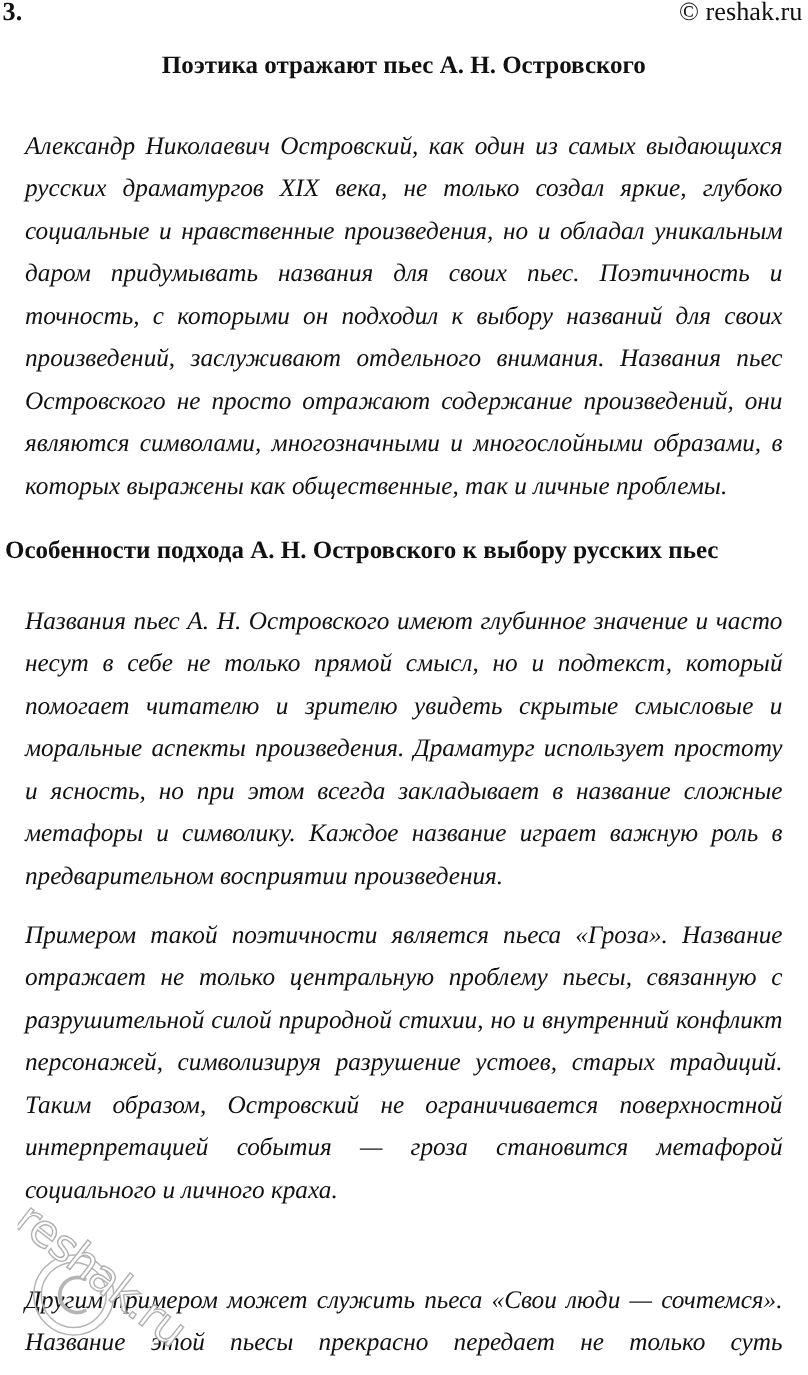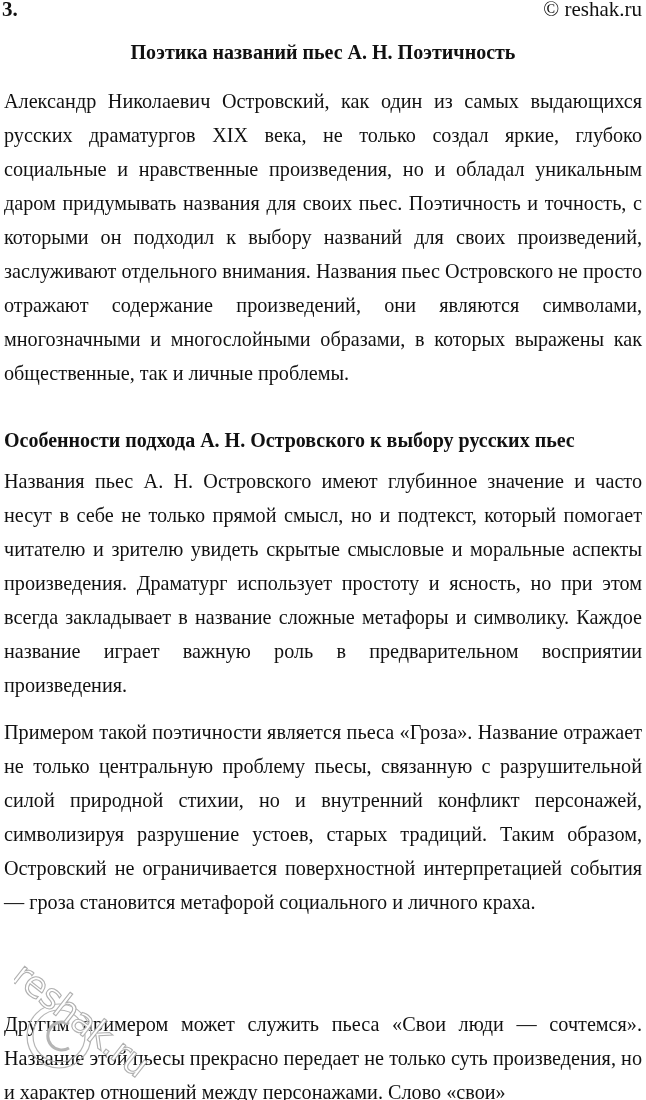--- a/index.html
+++ b/index.html
@@ -21,21 +21,21 @@
   }
   .title {
     position: absolute; top: 41px; left: 0; right: 0;
     text-align: center; font-weight: bold; font-size: 20px;
   }
   .content {
     position: absolute; left: 4px; width: 638px;
     font-size: 20.2px; line-height: 34px;
     text-align: justify;
   }
-  .content p { margin: 0; text-align: justify; }
+  .content p { margin: 16px; text-align: justify; font-style: italic; }
   .h2 {
     position: absolute; left: 4px; width: 638px;
     font-weight: bold; font-size: 20px; line-height: 34px;
     white-space: nowrap;
   }
   #p1 { top: 84px; }
   #h2 { top: 423px; }
   #p2 { top: 464px; }
   #p3 { top: 715px; }
   #p4 { top: 1007px; }
@@ -45,21 +45,21 @@
   }
 </style>
 </head>
 <body>
 
 <div class="header">
   <span class="task-num">3.</span>
   <span class="copyright">© reshak.ru</span>
 </div>
 
-<div class="title">Поэтика названий пьес А. Н. Поэтичность</div>
+<div class="title">Поэтика отражают пьес А. Н. Островского</div>
 
 <div class="content" id="p1">
   <p>Александр Николаевич Островский, как один из самых выдающихся русских драматургов XIX века, не только создал яркие, глубоко социальные и нравственные произведения, но и обладал уникальным даром придумывать названия для своих пьес. Поэтичность и точность, с которыми он подходил к выбору названий для своих произведений, заслуживают отдельного внимания. Названия пьес Островского не просто отражают содержание произведений, они являются символами, многозначными и многослойными образами, в которых выражены как общественные, так и личные проблемы.</p>
 </div>
 
 <div class="h2" id="h2">Особенности подхода А. Н. Островского к выбору русских пьес</div>
 
 <div class="content" id="p2">
   <p>Названия пьес А. Н. Островского имеют глубинное значение и часто несут в себе не только прямой смысл, но и подтекст, который помогает читателю и зрителю увидеть скрытые смысловые и моральные аспекты произведения. Драматург использует простоту и ясность, но при этом всегда закладывает в название сложные метафоры и символику. Каждое название играет важную роль в предварительном восприятии произведения.</p>
 </div>

